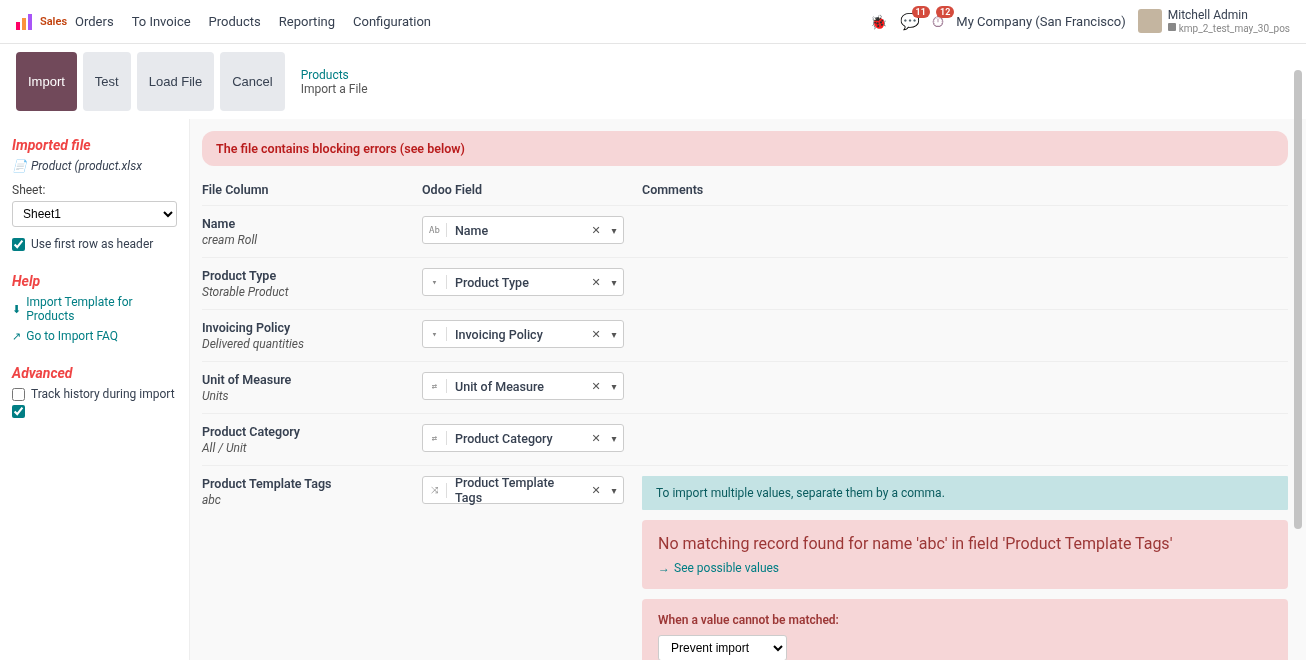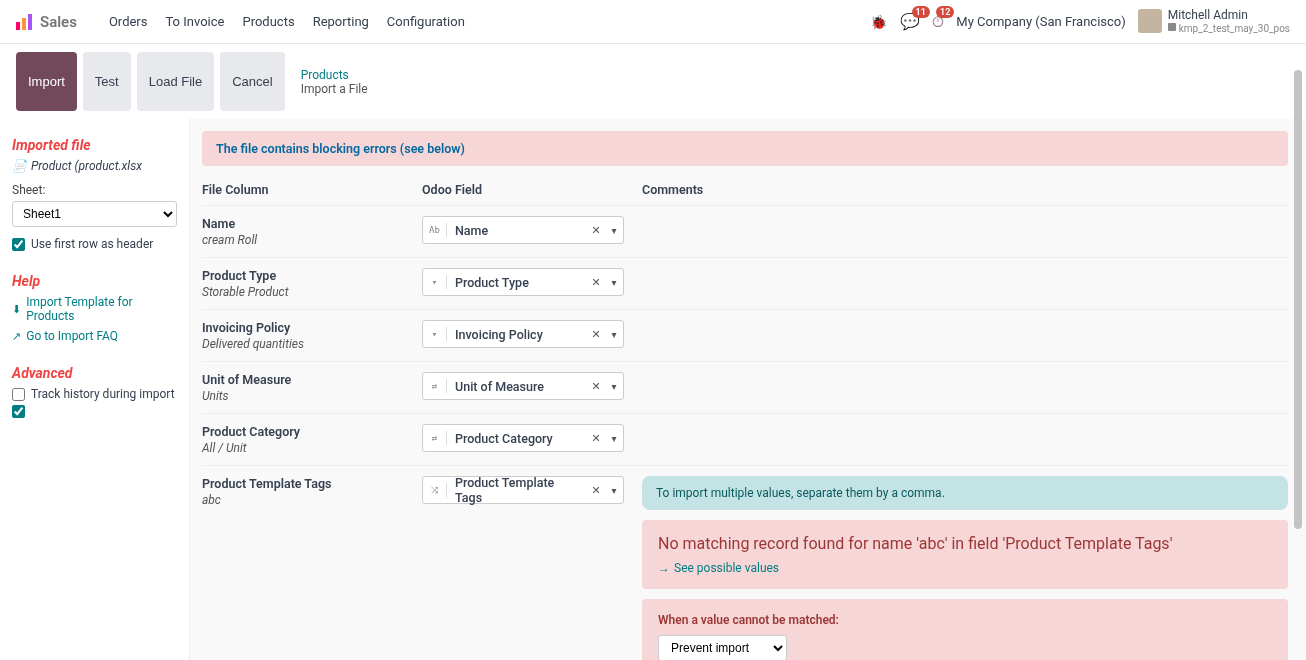--- a/index.html
+++ b/index.html
@@ -1,19 +1,19 @@
 <!DOCTYPE html>
 <html><head>
 <meta charset="utf-8">
 <style>
 * { box-sizing: border-box; margin: 0; padding: 0; }
 body { font-family: -apple-system, BlinkMacSystemFont, "Segoe UI", Roboto, sans-serif; font-size: 13px; color: #374151; background: #f9f9f9; }
 .topnav { display: flex; align-items: center; height: 44px; padding: 0 16px; background: #fff; border-bottom: 1px solid #e5e5e5; }
 .topnav .logo { width: 16px; height: 16px; margin-right: 8px; }
-.topnav .app-name { font-weight: 600; font-size: 15px; color: #737373; margin-right: 32px; }
+.topnav .app-name { font-weight: 600; font-size: 11px; color: #c2410c; margin-right: 8px; }
 .topnav .menu-item { margin-right: 18px; color: #374151; cursor: pointer; font-size: 13px; }
 .topnav .spacer { flex: 1; }
 .topnav .right-item { margin-left: 12px; display: flex; align-items: center; cursor: pointer; }
 .badge-msg, .badge-clock { position: relative; display: inline-flex; align-items: center; }
 .badge-count { position: absolute; top: -6px; right: -10px; background: #d44b3d; color: #fff; border-radius: 8px; font-size: 9px; padding: 1px 4px; font-weight: 600; min-width: 14px; text-align: center;}
 .company-name { font-size: 13px; color: #374151; }
 .avatar { width: 24px; height: 24px; border-radius: 3px; background: #c4b5a0; display: inline-block; }
 .user-block { display: flex; flex-direction: column; margin-left: 6px; line-height: 1.2; }
 .user-name { font-size: 12px; color: #374151; }
 .db-name { font-size: 10px; color: #888; display: flex; align-items: flex-start; gap: 3px; }
@@ -34,36 +34,36 @@
 .sidebar .file-icon { margin-right: 4px; font-size: 12px; }
 .sidebar label { font-size: 12px; color: #444; display: block; margin-bottom: 4px; }
 .sidebar select { width: 100%; padding: 4px 6px; border: 1px solid #ccc; border-radius: 3px; font-size: 12px; background: #fff; }
 .sidebar .checkbox-row { display: flex; align-items: center; font-size: 12px; margin-top: 10px; }
 .sidebar .checkbox-row input { margin-right: 6px; accent-color: #017e84; }
 .sidebar .section { margin-top: 22px; }
 .sidebar .link-row { display: flex; align-items: center; color: #017e84; font-size: 12px; margin-bottom: 6px; cursor: pointer; }
 .sidebar .link-row .link-icon { margin-right: 5px; font-size: 11px; }
 
 .content { flex: 1; overflow-y: auto; padding: 12px 18px 12px 12px; }
-.alert-error { background: #f6d6d7; color: #0369a1; padding: 10px 14px; border-radius: 4px; font-size: 12.5px; font-weight: 600; margin-bottom: 10px; }
+.alert-error { background: #f6d6d7; color: #b91c1c; padding: 10px 14px; border-radius: 12px; font-size: 12.5px; font-weight: 600; margin-bottom: 10px; }
 .columns-header { display: flex; padding: 6px 0 8px 0; font-weight: 600; font-size: 12.5px; color: #374151; }
 .col-file { width: 220px; }
 .col-odoo { width: 220px; }
 .col-comments { flex: 1; }
 
 .row { display: flex; border-top: 1px solid #eee; padding: 10px 0; align-items: flex-start; }
 .row .col-file .fc-name { font-weight: 600; font-size: 12.5px; }
 .row .col-file .fc-sample { font-style: italic; font-size: 12px; color: #555; margin-top: 2px; }
 .field-select { display: flex; align-items: center; border: 1px solid #ccc; border-radius: 3px; width: 202px; background: #fff; height: 28px; }
 .field-select .type-badge { width: 24px; text-align: center; font-size: 9px; color: #888; border-right: 1px solid #ddd; padding: 2px 0; font-family: monospace; }
 .field-select .field-label { flex: 1; padding: 0 8px; font-size: 12.5px; font-weight: 500; }
 .field-select .clear-x { width: 18px; text-align: center; color: #555; cursor: pointer; font-size: 11px; }
 .field-select .caret { width: 18px; text-align: center; color: #555; cursor: pointer; font-size: 10px; }
 
-.info-box { background: #c4e3e4; color: #0a5c5f; padding: 10px 14px; border-radius: 8px; font-size: 12px; margin-bottom: 10px; }
+.info-box { background: #c4e3e4; color: #0a5c5f; padding: 10px 14px; border-radius: 1px; font-size: 12px; margin-bottom: 10px; }
 .error-box { background: #f6d6d7; padding: 14px 16px; border-radius: 4px; margin-bottom: 10px; }
 .error-box .err-msg { color: #9c3736; font-size: 16px; margin-bottom: 8px; }
 .error-box .see-values { color: #017e84; font-size: 12px; cursor: pointer; display: flex; align-items: center; gap: 4px; }
 .unmatched-box { background: #f6d6d7; padding: 14px 16px; border-radius: 4px; }
 .unmatched-box .um-label { color: #9c3736; font-weight: 600; font-size: 12px; margin-bottom: 8px; }
 .unmatched-box select { padding: 4px 20px 4px 8px; border: 1px solid #ccc; border-radius: 3px; font-size: 12px; background: #fff; }
 
 .scroll-track { position: fixed; right: 2px; top: 70px; bottom: 2px; width: 10px; }
 .scroll-thumb { position: absolute; top: 0; width: 8px; height: 78%; background: #c4c4c4; border-radius: 4px; }
 </style>

